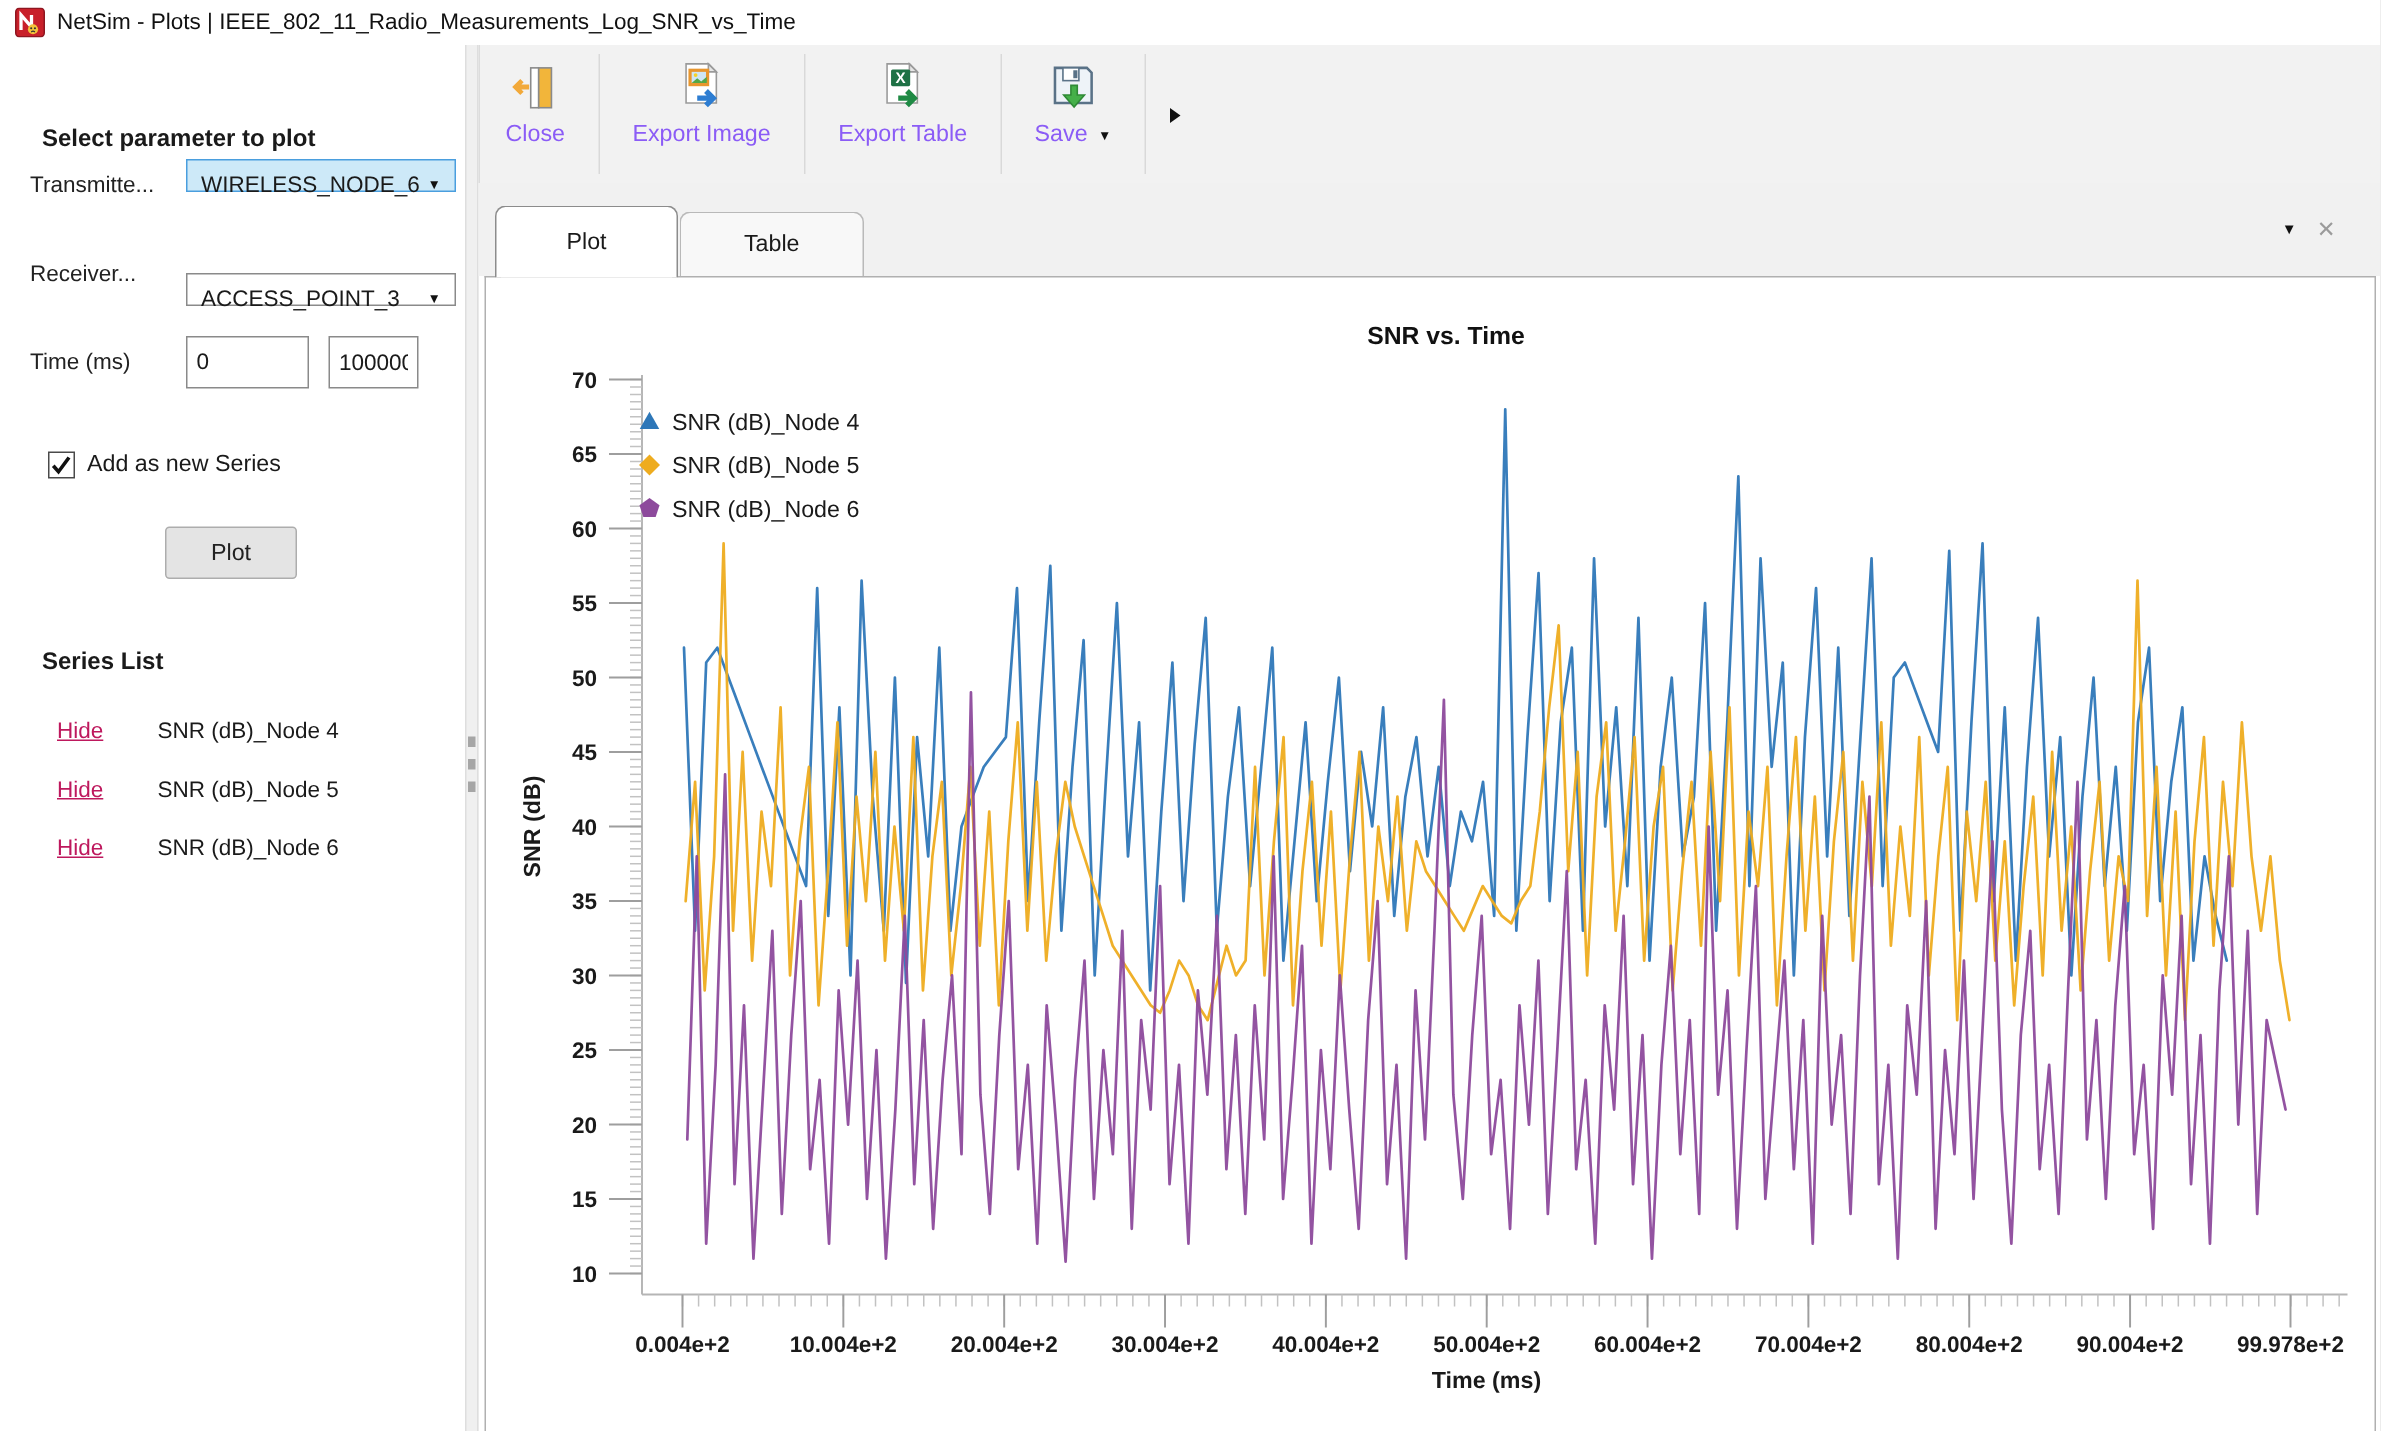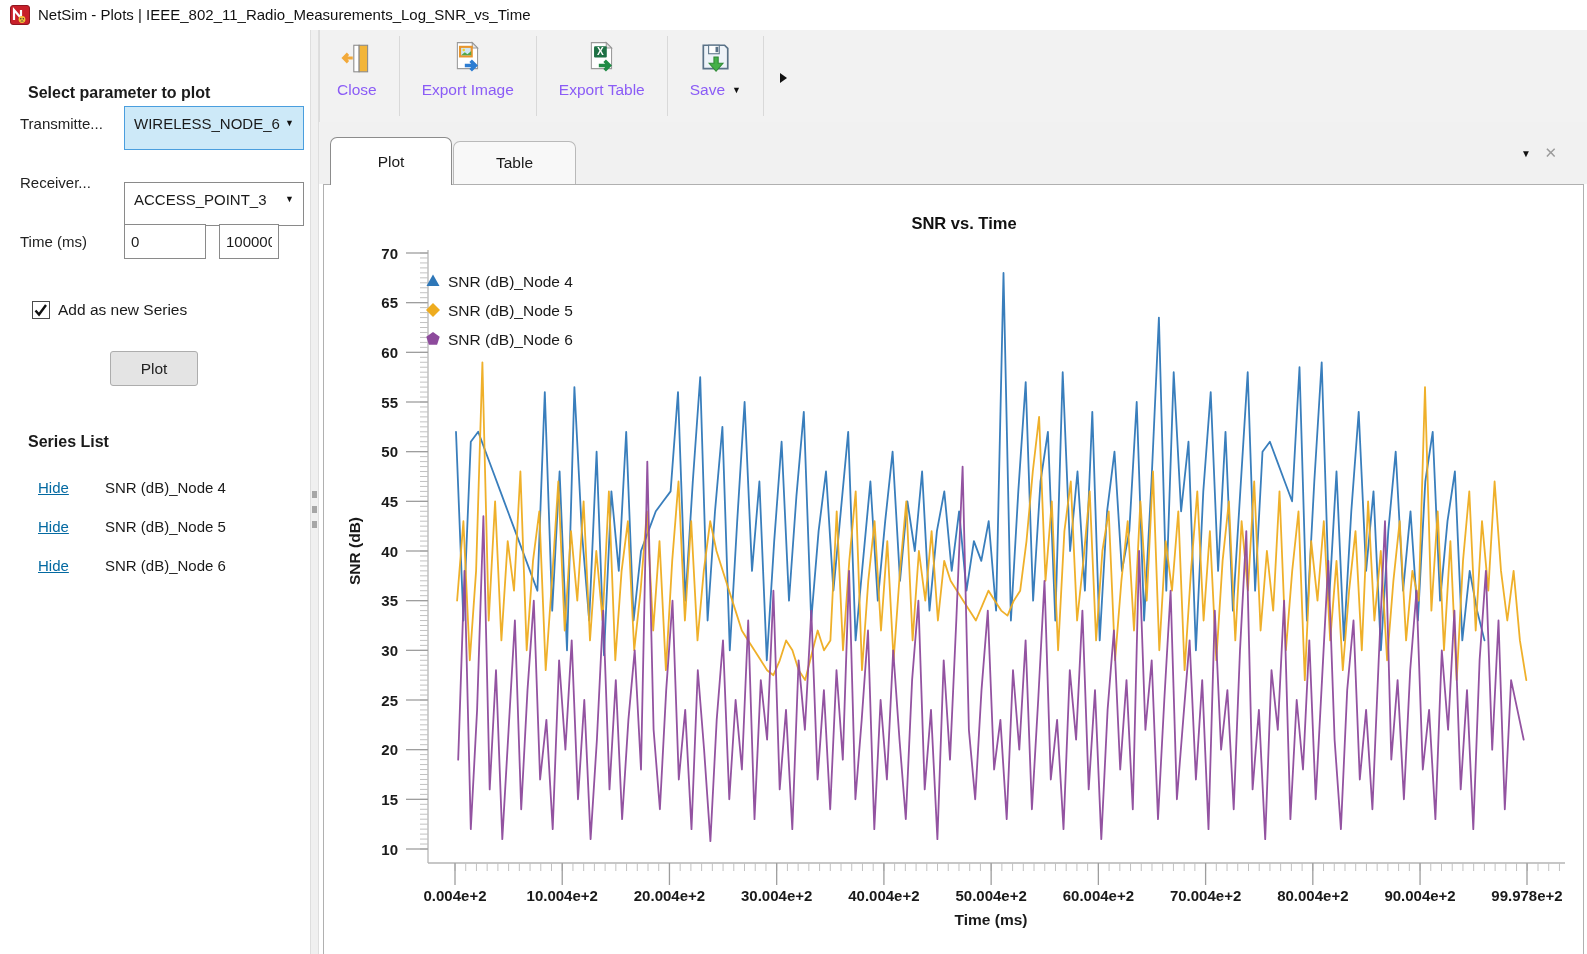--- a/index.html
+++ b/index.html
@@ -6,34 +6,34 @@
   .root{position:relative;width:1587px;height:954px;background:#fff;overflow:hidden;
         font-family:"Liberation Sans",sans-serif;font-size:15px;color:#1a1a1a;}
   
   .titlebar{position:absolute;left:0;top:0;width:100%;height:30px;background:#fff;}
   .applogo{position:absolute;left:10px;top:5px;width:20px;height:20px;}
   .apptitle{position:absolute;left:38px;top:0;line-height:30px;font-size:15px;color:#111;white-space:nowrap;}
   
   .sidebar{position:absolute;left:0;top:30px;width:310px;height:924px;background:#fff;}
   .sb-heading{position:absolute;left:28px;top:38px;font-weight:bold;font-size:16px;margin-top:16px;}
   .sb-label{position:absolute;left:20px;width:92px;color:#222;white-space:nowrap;overflow:hidden;}
-  .combo{position:absolute;left:124px;width:180px;height:44px;background:#fff;border:1px solid #8a8a8a;box-sizing:border-box;cursor:default;}
+  .combo{position:absolute;left:124px;width:180px;height:22px;background:#fff;border:1px solid #8a8a8a;box-sizing:border-box;cursor:default;}
   .combo .cval{position:absolute;left:9px;top:0;line-height:33px;font-size:15px;white-space:nowrap;}
   .combo .caret{position:absolute;right:9px;top:0;line-height:33px;font-size:9px;color:#111;}
   .combo.sel{background:#cde9f8;border:1px solid #4a9ede;}
   .tinput{position:absolute;height:35px;border:1px solid #8a8a8a;box-sizing:border-box;font-family:"Liberation Sans",sans-serif;font-size:15px;padding:0 6px;color:#1a1a1a;}
   .checkbox{position:absolute;left:32px;top:271px;width:18px;height:18px;background:#fff;border:1.5px solid #4a4a4a;box-sizing:border-box;cursor:default;}
   .checkbox svg{position:absolute;left:0px;top:0px;}
   .cb-label{position:absolute;left:58px;top:270px;line-height:20px;font-size:15.5px;}
   .plotbtn{position:absolute;left:110px;top:321px;width:88px;height:35px;background:#e4e4e4;border:1px solid #adadad;
            font-family:"Liberation Sans",sans-serif;font-size:15.5px;color:#222;border-radius:3px;}
   .sl-heading{position:absolute;left:28px;top:403px;font-weight:bold;font-size:16px;text-align:right;}
   .series-list{position:absolute;left:0;top:446px;width:310px;}
   .series-row{position:relative;height:39px;}
-  .series-row a{position:absolute;left:38px;top:3px;color:#0369a1;text-decoration:underline;cursor:pointer;font-size:15px;}
+  .series-row a{position:absolute;left:38px;top:3px;color:#be185d;text-decoration:underline;cursor:pointer;font-size:15px;}
   .series-row .sname{position:absolute;left:105px;top:3px;font-size:15px;color:#1a1a1a;}
   
   .splitter{position:absolute;left:310px;top:30px;width:9px;height:924px;background:#f0f0f0;border-left:1px solid #dedede;border-right:1px solid #dedede;box-sizing:border-box;cursor:col-resize;}
   .splitter .grip{position:absolute;left:1px;top:453px;}
   .splitter .grip i{display:block;width:5px;height:7px;background:#a6a6a6;margin:8px 0;}
   
   .toolbar{position:absolute;left:319px;top:30px;width:1268px;height:92px;background:#f2f2f2;border-left:1px solid #dcdcdc;
            display:flex;align-items:stretch;box-sizing:border-box;padding-left:4px;}
   .tbtn{display:flex;flex-direction:column;align-items:center;justify-content:flex-start;padding:8px 13px 4px;cursor:pointer;}
   .tbtn .ticon{height:40px;display:flex;align-items:center;}

